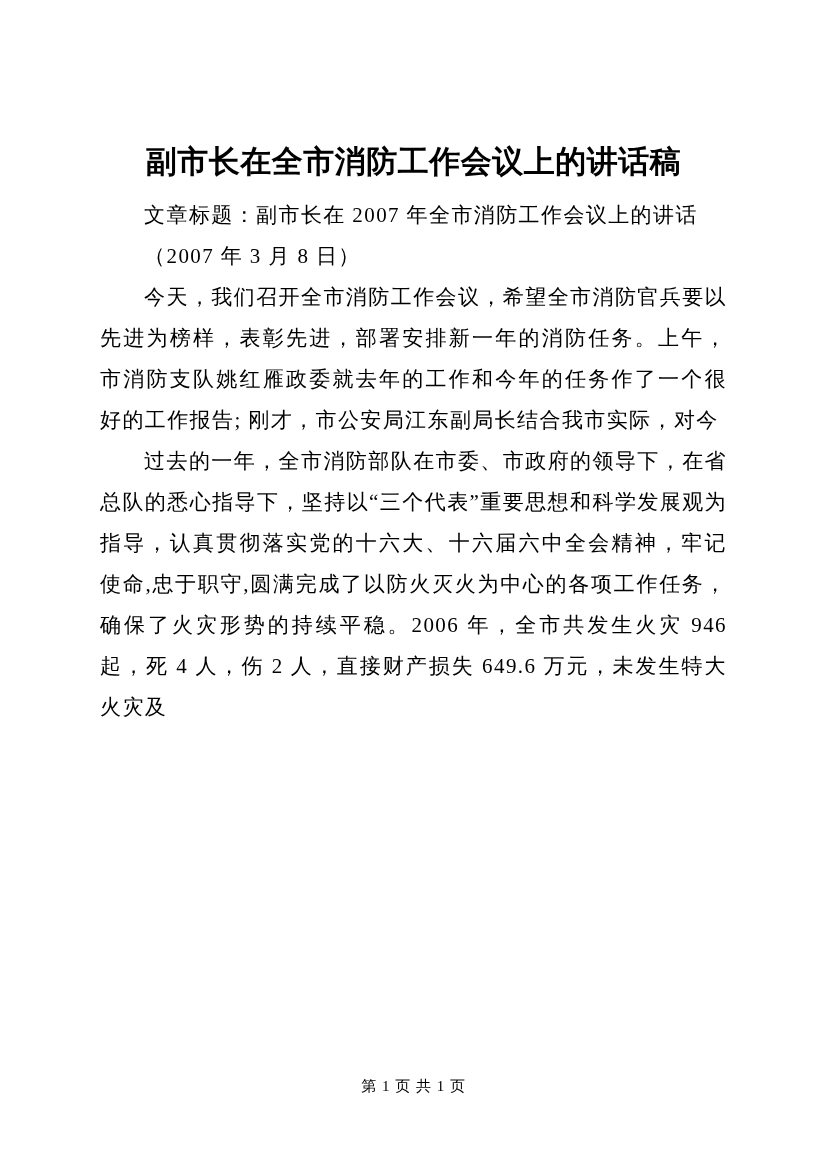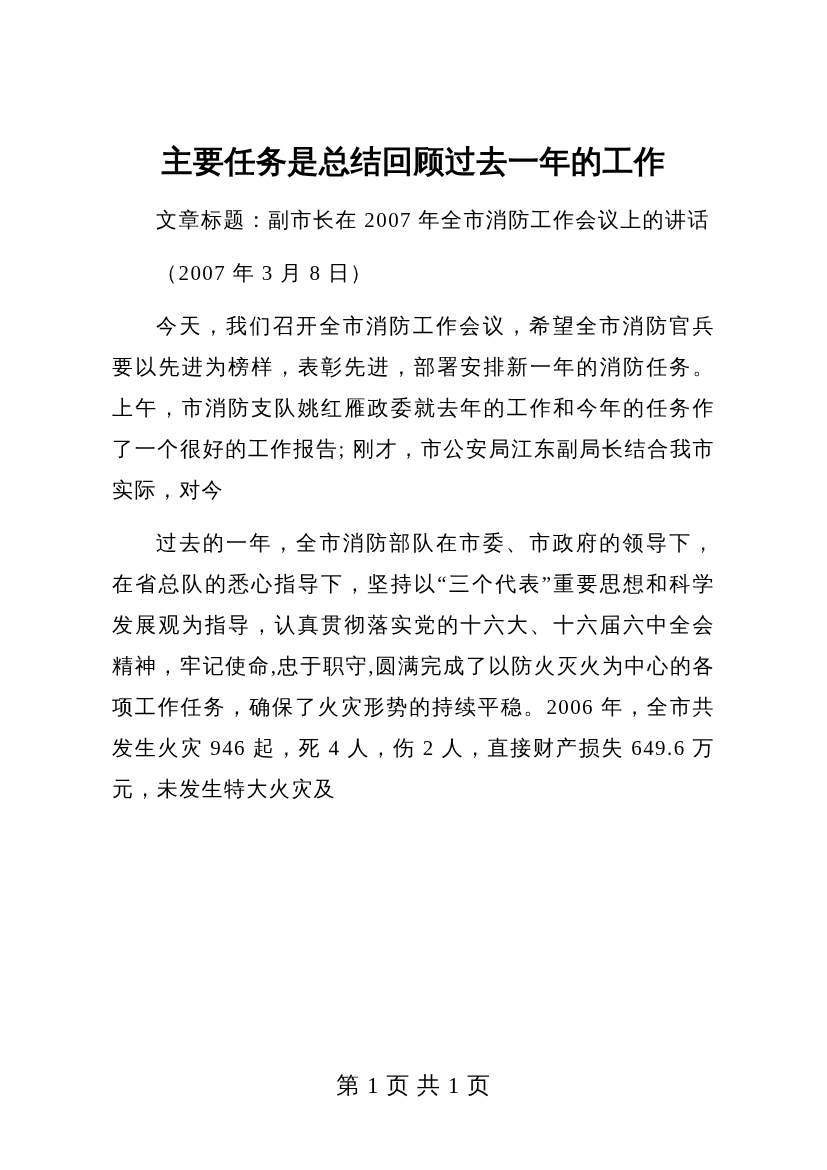--- a/index.html
+++ b/index.html
@@ -25,45 +25,45 @@
   .doc-title {
     margin: 0 0 7px 0;
     font-size: 31px;
     font-weight: bold;
     line-height: 52px;
     text-align: center;
     letter-spacing: 0.5px;
     white-space: nowrap;
   }
   .doc-par {
-    margin: 12px;
+    margin: 0;
     font-size: 21px;
     line-height: 41px;
     letter-spacing: 1.4px;
     text-align: justify;
     text-indent: 2.1em;
     word-break: break-all;
   }
   .doc-footer {
     position: absolute;
     left: 0;
     top: 1074px;
     width: 827px;
     text-align: center;
-    font-size: 23px;
+    font-size: 15px;
     line-height: 24px;
     letter-spacing: 1px;
   }
 </style>
 </head>
 <body>
 
 <div class="page">
   <div class="content">
-    <h1 class="doc-title">主要任务是总结回顾过去一年的工作</h1>
+    <h1 class="doc-title">副市长在全市消防工作会议上的讲话稿</h1>
 
     <p class="doc-par">文章标题：副市长在 2007 年全市消防工作会议上的讲话</p>
 
     <p class="doc-par">（2007 年 3 月 8 日）</p>
 
 
     <p class="doc-par">今天，我们召开全市消防工作会议，希望全市消防官兵要以先进为榜样，表彰先进，部署安排新一年的消防任务。上午，市消防支队姚红雁政委就去年的工作和今年的任务作了一个很好的工作报告; 刚才，市公安局江东副局长结合我市实际，对今</p>
 
 
     <p class="doc-par">过去的一年，全市消防部队在市委、市政府的领导下，在省总队的悉心指导下，坚持以“三个代表”重要思想和科学发展观为指导，认真贯彻落实党的十六大、十六届六中全会精神，牢记使命,忠于职守,圆满完成了以防火灭火为中心的各项工作任务，确保了火灾形势的持续平稳。2006 年，全市共发生火灾 946 起，死 4 人，伤 2 人，直接财产损失 649.6 万元，未发生特大火灾及</p>

